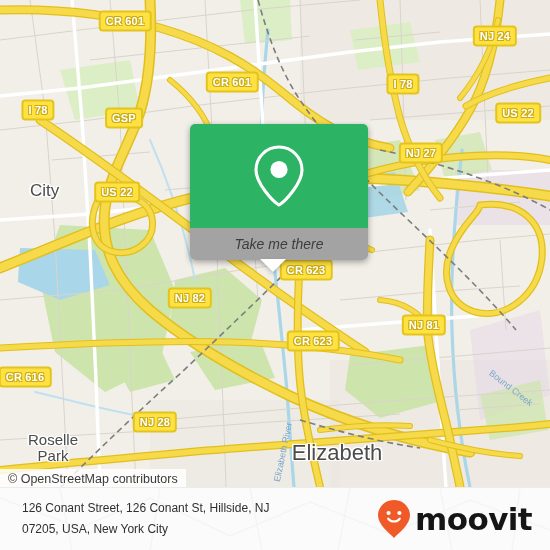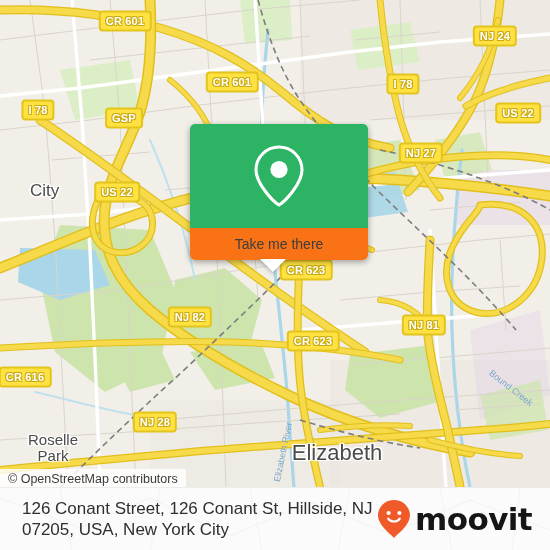--- a/index.html
+++ b/index.html
@@ -63,24 +63,25 @@
     box-shadow:0 2px 6px rgba(0,0,0,.35);
     overflow:visible;
     background:#ffffff;
   }
   .card-green{
     background:#2cb464;
     height:104px;border-radius:5px 5px 0 0;
     display:flex;align-items:center;justify-content:center;
   }
   .card-btn{
-    height:32px;background:#f97316;border-radius:0 0 5px 5px;
+    height:32px;background:#a3a3a3;border-radius:0 0 5px 5px;
     display:flex;align-items:center;justify-content:center;
     color:#3d3d3d;font-size:14px;
     cursor:pointer;
+    font-style:italic;
   }
   .card-tail{
     position:absolute;left:70px;top:135px;width:0;height:0;
     border-left:13px solid transparent;
     border-right:13px solid transparent;
     border-top:13px solid #ffffff;
     filter:drop-shadow(0 2px 2px rgba(0,0,0,.22));
   }
 
   
@@ -97,21 +98,21 @@
     position:absolute;left:0;top:487px;width:550px;height:63px;
     background:#fbfbfb;border-top:1px solid #ececec;
     display:flex;align-items:center;justify-content:space-between;
     box-sizing:border-box;padding:0 18px 0 22px;
   }
   .footer-bg{
     position:absolute;left:0;top:0;width:550px;height:63px;opacity:.5;
   }
   .addr{
     position:relative;
-    color:#2f2f2f;font-size:17px;line-height:21px;max-width:380px;
+    color:#2f2f2f;font-size:12px;line-height:21px;max-width:380px;
   }
   .brand{position:relative;display:flex;align-items:center;gap:4px;}
   .brand-word{
     font-size:31px;line-height:31px;color:#151515;letter-spacing:-.6px;
     font-family:"DejaVu Sans",sans-serif;font-weight:600;
   }
 </style>
 </head>
 <body>
 
@@ -265,21 +266,21 @@
         <div class="shield" style="left: 125px; top: 21px;">CR 601</div>
         <div class="shield" style="left: 495px; top: 36px;">NJ 24</div>
         <div class="shield" style="left: 232px; top: 82px;">CR 601</div>
         <div class="shield" style="left: 403px; top: 84px;">I 78</div>
         <div class="shield" style="left: 38px; top: 110px;">I 78</div>
         <div class="shield" style="left: 124px; top: 118px;">GSP</div>
         <div class="shield" style="left: 518px; top: 113px;">US 22</div>
         <div class="shield" style="left: 421px; top: 153px;">NJ 27</div>
         <div class="shield" style="left: 117px; top: 192px;">US 22</div>
         <div class="shield" style="left: 306px; top: 270px;">CR 623</div>
-        <div class="shield" style="left: 190px; top: 317px;">NJ 82</div>
+        <div class="shield" style="left: 190px; top: 298px;">NJ 82</div>
         <div class="shield" style="left: 424px; top: 325px;">NJ 81</div>
         <div class="shield" style="left: 313px; top: 341px;">CR 623</div>
         <div class="shield" style="left: 25px; top: 377px;">CR 616</div>
         <div class="shield" style="left: 155px; top: 422px;">NJ 28</div>
       </div>
 
     <div id="places">
         <div class="place mid" style="left: 30px; top: 191px; transform: translate(0px, -50%);">City</div>
         <div class="place big" style="left: 333px; top: 453px; padding-left: 8px;">Elizabeth</div>
         <div class="place sm" style="left: 28px; top: 448px; transform: translate(0px, -50%);">Roselle<br>Park</div>

